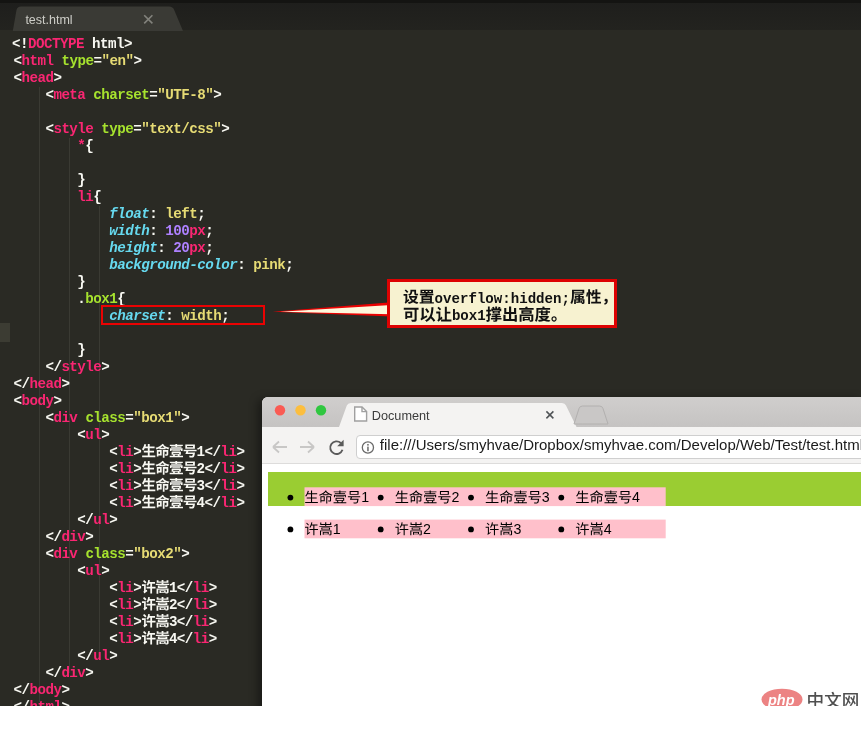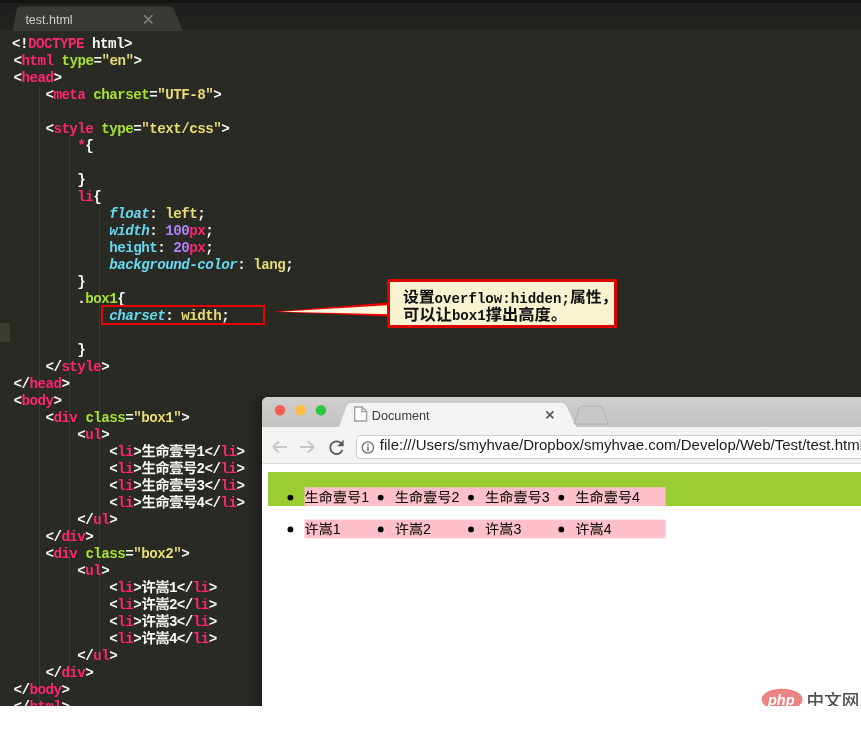--- a/index.html
+++ b/index.html
@@ -60,22 +60,22 @@
     <div class="cl" style="top:53.2px;left:13.5px"><span style="color:#f8f8f2">&lt;</span><span style="color:#f92672">html</span><span style="color:#f8f8f2"> </span><span style="color:#a6e22e">type</span><span style="color:#f8f8f2">=</span><span style="color:#e6db74">"en"</span><span style="color:#f8f8f2">&gt;</span></div>
     <div class="cl" style="top:70.2px;left:13.5px"><span style="color:#f8f8f2">&lt;</span><span style="color:#f92672">head</span><span style="color:#f8f8f2">&gt;</span></div>
     <div class="cl" style="top:87.2px;left:45.4px"><span style="color:#f8f8f2">&lt;</span><span style="color:#f92672">meta</span><span style="color:#f8f8f2"> </span><span style="color:#a6e22e">charset</span><span style="color:#f8f8f2">=</span><span style="color:#e6db74">"UTF-8"</span><span style="color:#f8f8f2">&gt;</span></div>
     <div class="cl" style="top:121.2px;left:45.4px"><span style="color:#f8f8f2">&lt;</span><span style="color:#f92672">style</span><span style="color:#f8f8f2"> </span><span style="color:#a6e22e">type</span><span style="color:#f8f8f2">=</span><span style="color:#e6db74">"text/css"</span><span style="color:#f8f8f2">&gt;</span></div>
     <div class="cl" style="top:138.2px;left:77.3px"><span style="color:#f92672">*</span><span style="color:#f8f8f2">{</span></div>
     <div class="cl" style="top:155.2px;left:77.3px"></div>
     <div class="cl" style="top:172.2px;left:77.3px"><span style="color:#f8f8f2">}</span></div>
     <div class="cl" style="top:189.2px;left:77.3px"><span style="color:#f92672">li</span><span style="color:#f8f8f2">{</span></div>
     <div class="cl" style="top:206.2px;left:109.3px"><span style="color:#66d9ef;font-style:italic">float</span><span style="color:#f8f8f2">: </span><span style="color:#e6db74">left</span><span style="color:#f8f8f2">;</span></div>
     <div class="cl" style="top:223.2px;left:109.3px"><span style="color:#66d9ef;font-style:italic">width</span><span style="color:#f8f8f2">: </span><span style="color:#ae81ff">100</span><span style="color:#f92672">px</span><span style="color:#f8f8f2">;</span></div>
-    <div class="cl" style="top:240.2px;left:109.3px"><span style="color:#66d9ef;">height</span><span style="color:#f8f8f2">: </span><span style="color:#ae81ff">20</span><span style="color:#f92672">px</span><span style="color:#f8f8f2">;</span></div>
-    <div class="cl" style="top:257.2px;left:109.3px"><span style="color:#66d9ef;font-style:italic">background-color</span><span style="color:#f8f8f2">: </span><span style="color:#e6db74">lang</span><span style="color:#f8f8f2">;</span></div>
+    <div class="cl" style="top:240.2px;left:109.3px"><span style="color:#66d9ef;font-style:italic">height</span><span style="color:#f8f8f2">: </span><span style="color:#ae81ff">20</span><span style="color:#f92672">px</span><span style="color:#f8f8f2">;</span></div>
+    <div class="cl" style="top:257.2px;left:109.3px"><span style="color:#66d9ef;font-style:italic">background-color</span><span style="color:#f8f8f2">: </span><span style="color:#e6db74">pink</span><span style="color:#f8f8f2">;</span></div>
     <div class="cl" style="top:274.2px;left:77.3px"><span style="color:#f8f8f2">}</span></div>
     <div class="cl" style="top:291.2px;left:77.3px"><span style="color:#f8f8f2">.</span><span style="color:#a6e22e">box1</span><span style="color:#f8f8f2">{</span></div>
     <div class="cl" style="top:308.2px;left:109.3px"><span style="color:#66d9ef;font-style:italic">charset</span><span style="color:#f8f8f2">: </span><span style="color:#e6db74">width</span><span style="color:#f8f8f2">;</span></div>
     <div class="cl" style="top:342.2px;left:77.3px"><span style="color:#f8f8f2">}</span></div>
     <div class="cl" style="top:359.2px;left:45.4px"><span style="color:#f8f8f2">&lt;/</span><span style="color:#f92672">style</span><span style="color:#f8f8f2">&gt;</span></div>
     <div class="cl" style="top:376.2px;left:13.5px"><span style="color:#f8f8f2">&lt;/</span><span style="color:#f92672">head</span><span style="color:#f8f8f2">&gt;</span></div>
     <div class="cl" style="top:393.2px;left:13.5px"><span style="color:#f8f8f2">&lt;</span><span style="color:#f92672">body</span><span style="color:#f8f8f2">&gt;</span></div>
     <div class="cl" style="top:410.2px;left:45.4px"><span style="color:#f8f8f2">&lt;</span><span style="color:#f92672">div</span><span style="color:#f8f8f2"> </span><span style="color:#a6e22e">class</span><span style="color:#f8f8f2">=</span><span style="color:#e6db74">"box1"</span><span style="color:#f8f8f2">&gt;</span></div>
     <div class="cl" style="top:427.2px;left:77.3px"><span style="color:#f8f8f2">&lt;</span><span style="color:#f92672">ul</span><span style="color:#f8f8f2">&gt;</span></div>
     <div class="cl" style="top:444.2px;left:109.3px"><span style="color:#f8f8f2">&lt;</span><span style="color:#f92672">li</span><span style="color:#f8f8f2">&gt;</span><span style="display:inline-block;width:55.2px"></span><span style="color:#f8f8f2">1&lt;/</span><span style="color:#f92672">li</span><span style="color:#f8f8f2">&gt;</span></div>

